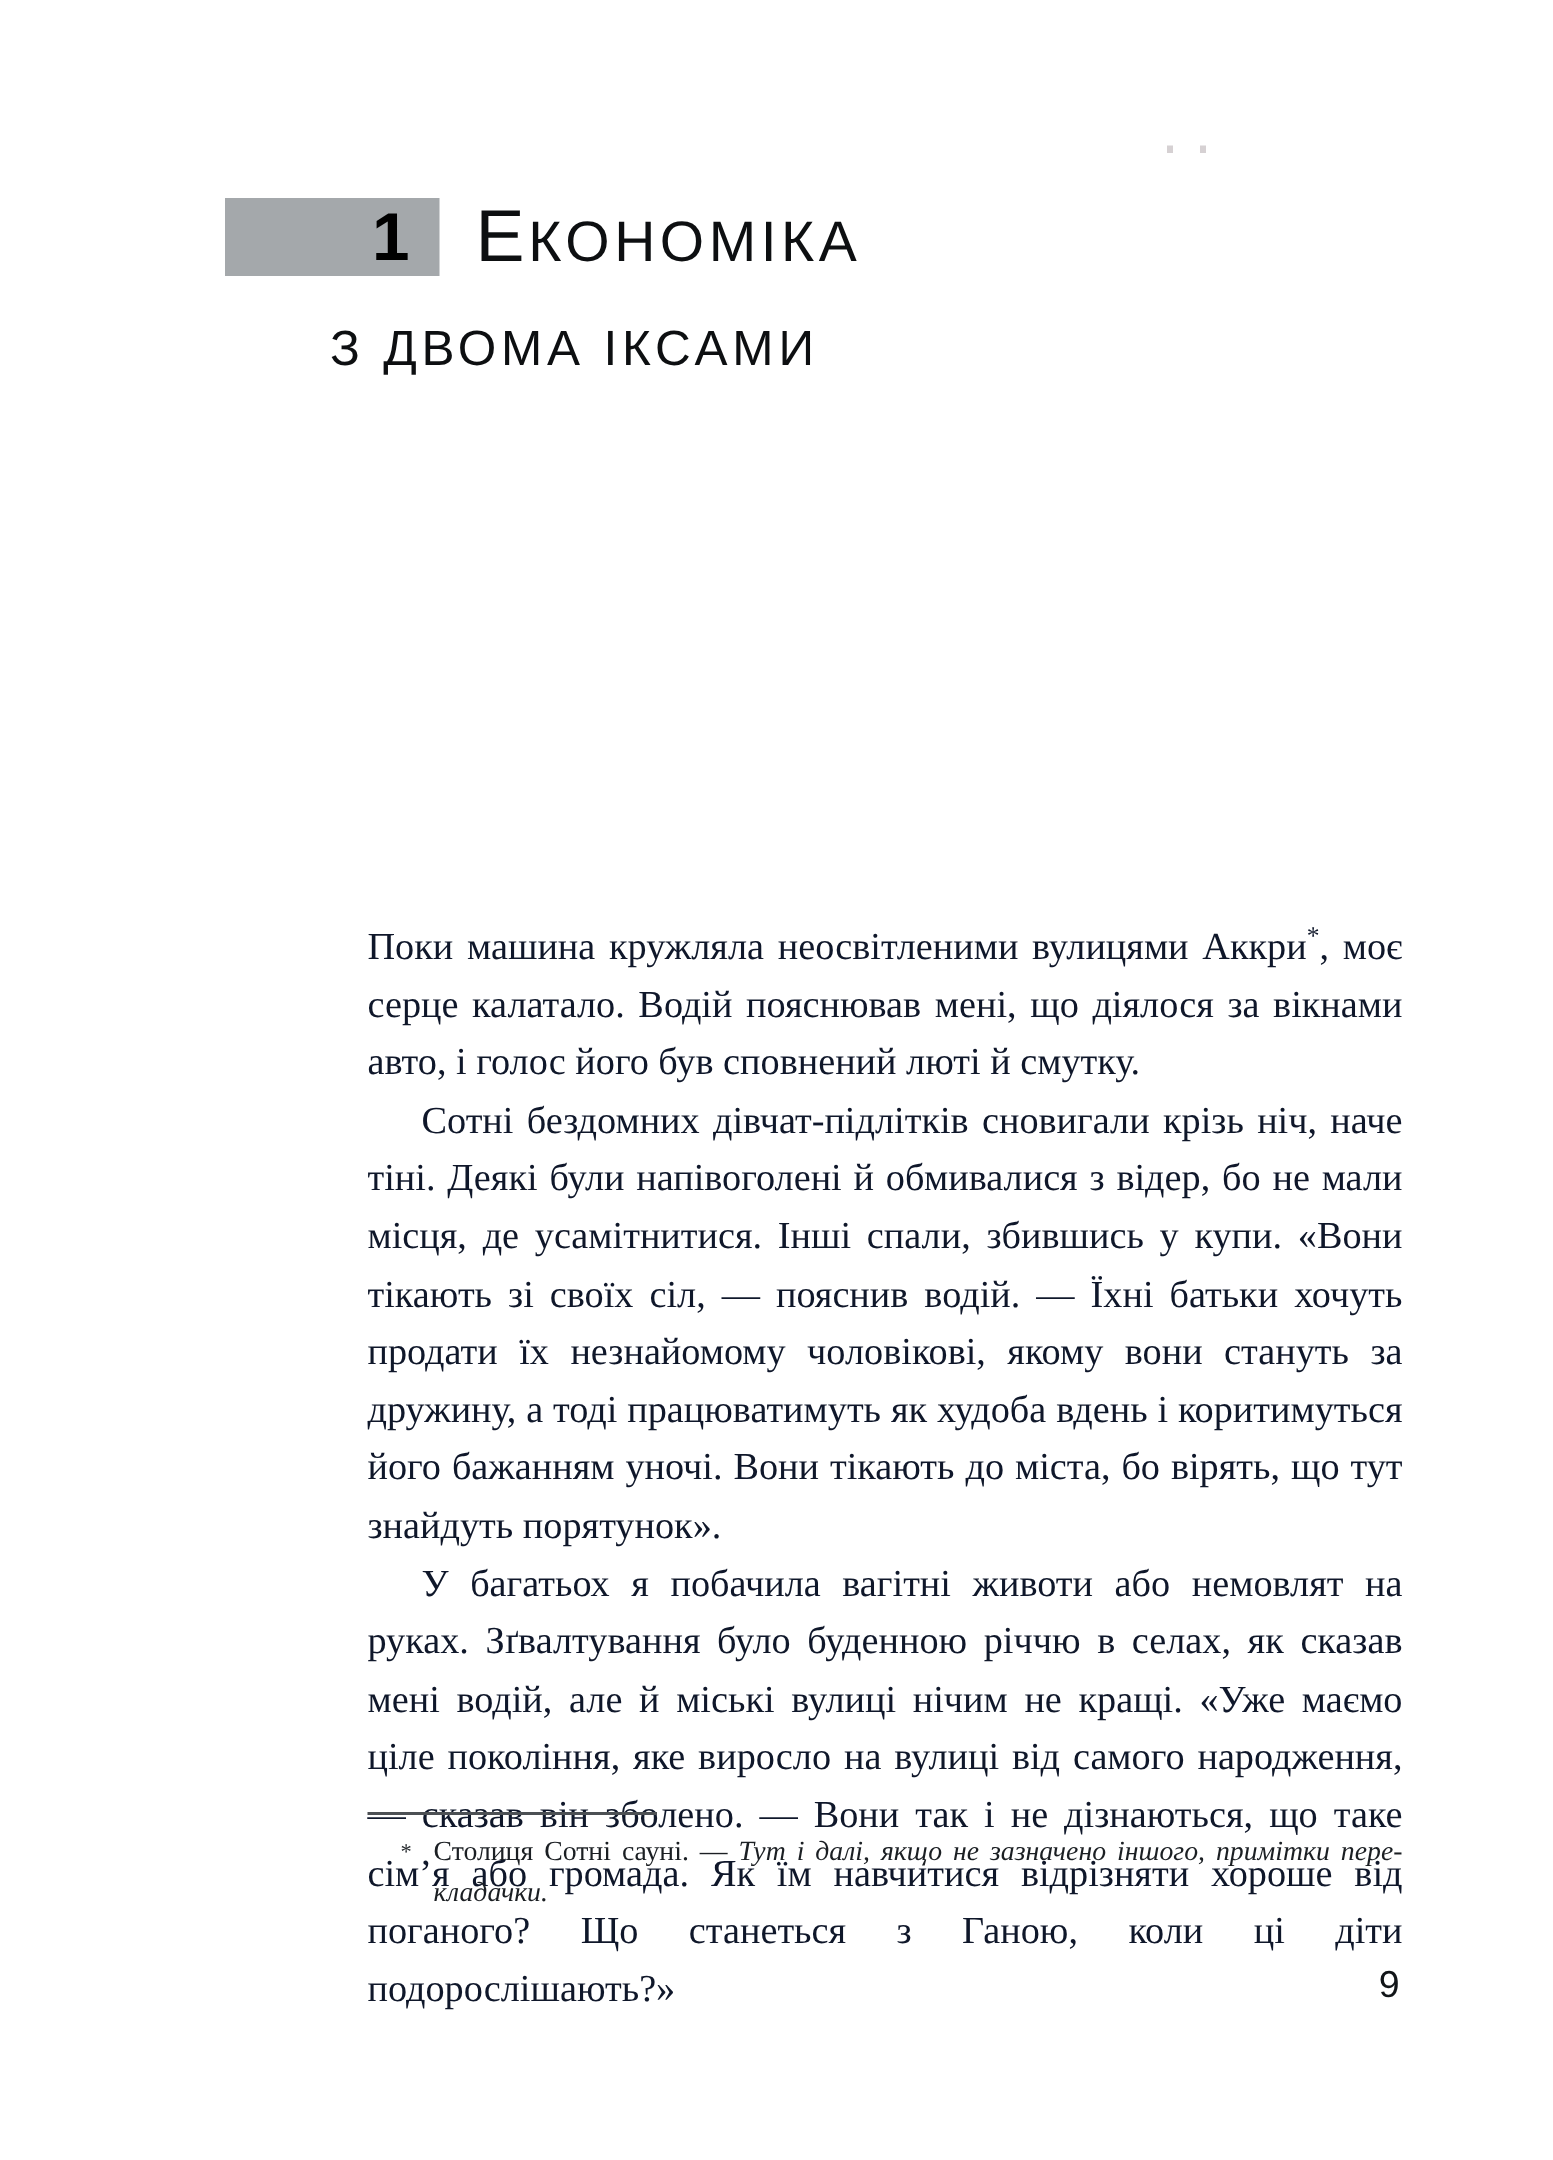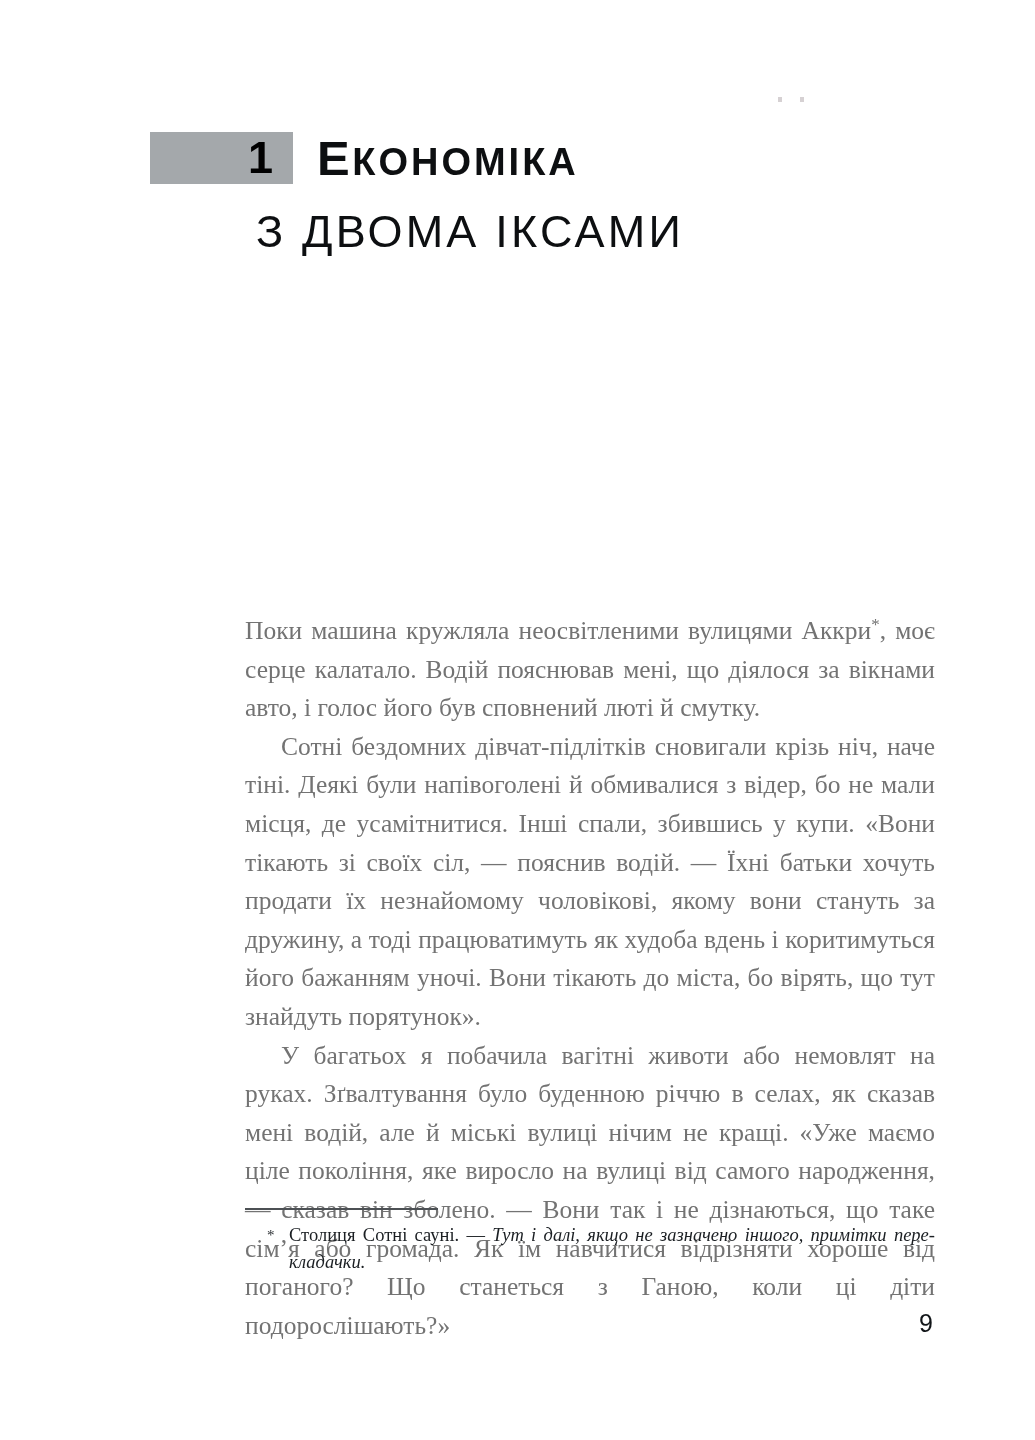--- a/index.html
+++ b/index.html
@@ -69,62 +69,62 @@
     font-weight: 700;
     font-size: 45px;
     line-height: 1;
     color: #000000;
     letter-spacing: 0;
     position: relative;
     top: -1px;
   }
   .chapter-title-a {
     font-family: "Liberation Sans", "DejaVu Sans", sans-serif;
-    font-weight: 700;
+    font-weight: 400;
     font-size: 49px;
     line-height: 52px;
     letter-spacing: 2.5px;
     color: #0d0f11;
     margin-left: 24px;
     white-space: nowrap;
   }
   .chapter-title-a .cap {
     font-size: 49px;
   }
   .chapter-title-a .sc {
     font-size: 38px;
     letter-spacing: 3px;
   }
   .chapter-line-2 {
     margin-top: 18px;
-    margin-left: 106px;
+    margin-left: 70px;
     font-family: "Liberation Sans", "DejaVu Sans", sans-serif;
     font-weight: 400;
-    font-size: 45px;
+    font-size: 33px;
     line-height: 52px;
     letter-spacing: 3.2px;
     color: #0d0f11;
     white-space: nowrap;
   }
 
   
   .body-block {
     position: absolute;
     left: 245px;
     top: 612px;
     width: 690px;
   }
   .body-block p {
     margin: 0;
     font-size: 25.5px;
     line-height: 38.6px;
     text-align: justify;
     text-justify: inter-word;
     hyphens: manual;
-    color: #737373;
+    color: #0f172a;
   }
   .body-block p + p {
     text-indent: 36px;
   }
   .fn-ref {
     font-size: 17px;
     vertical-align: super;
     line-height: 0;
   }
 

